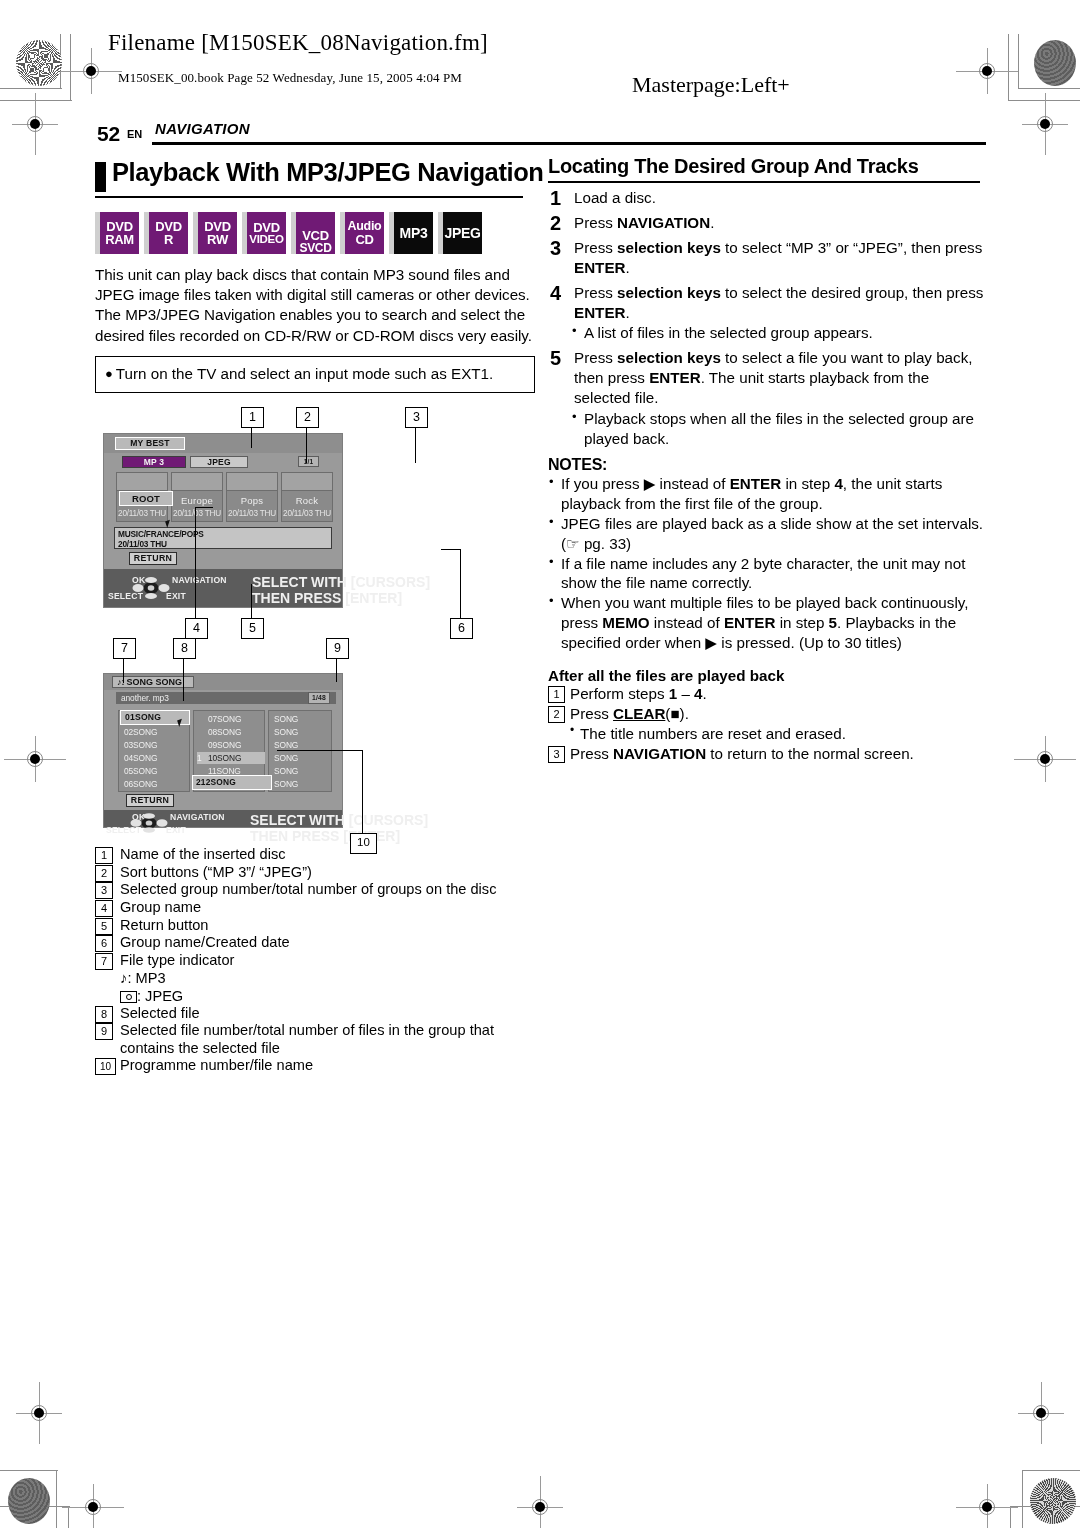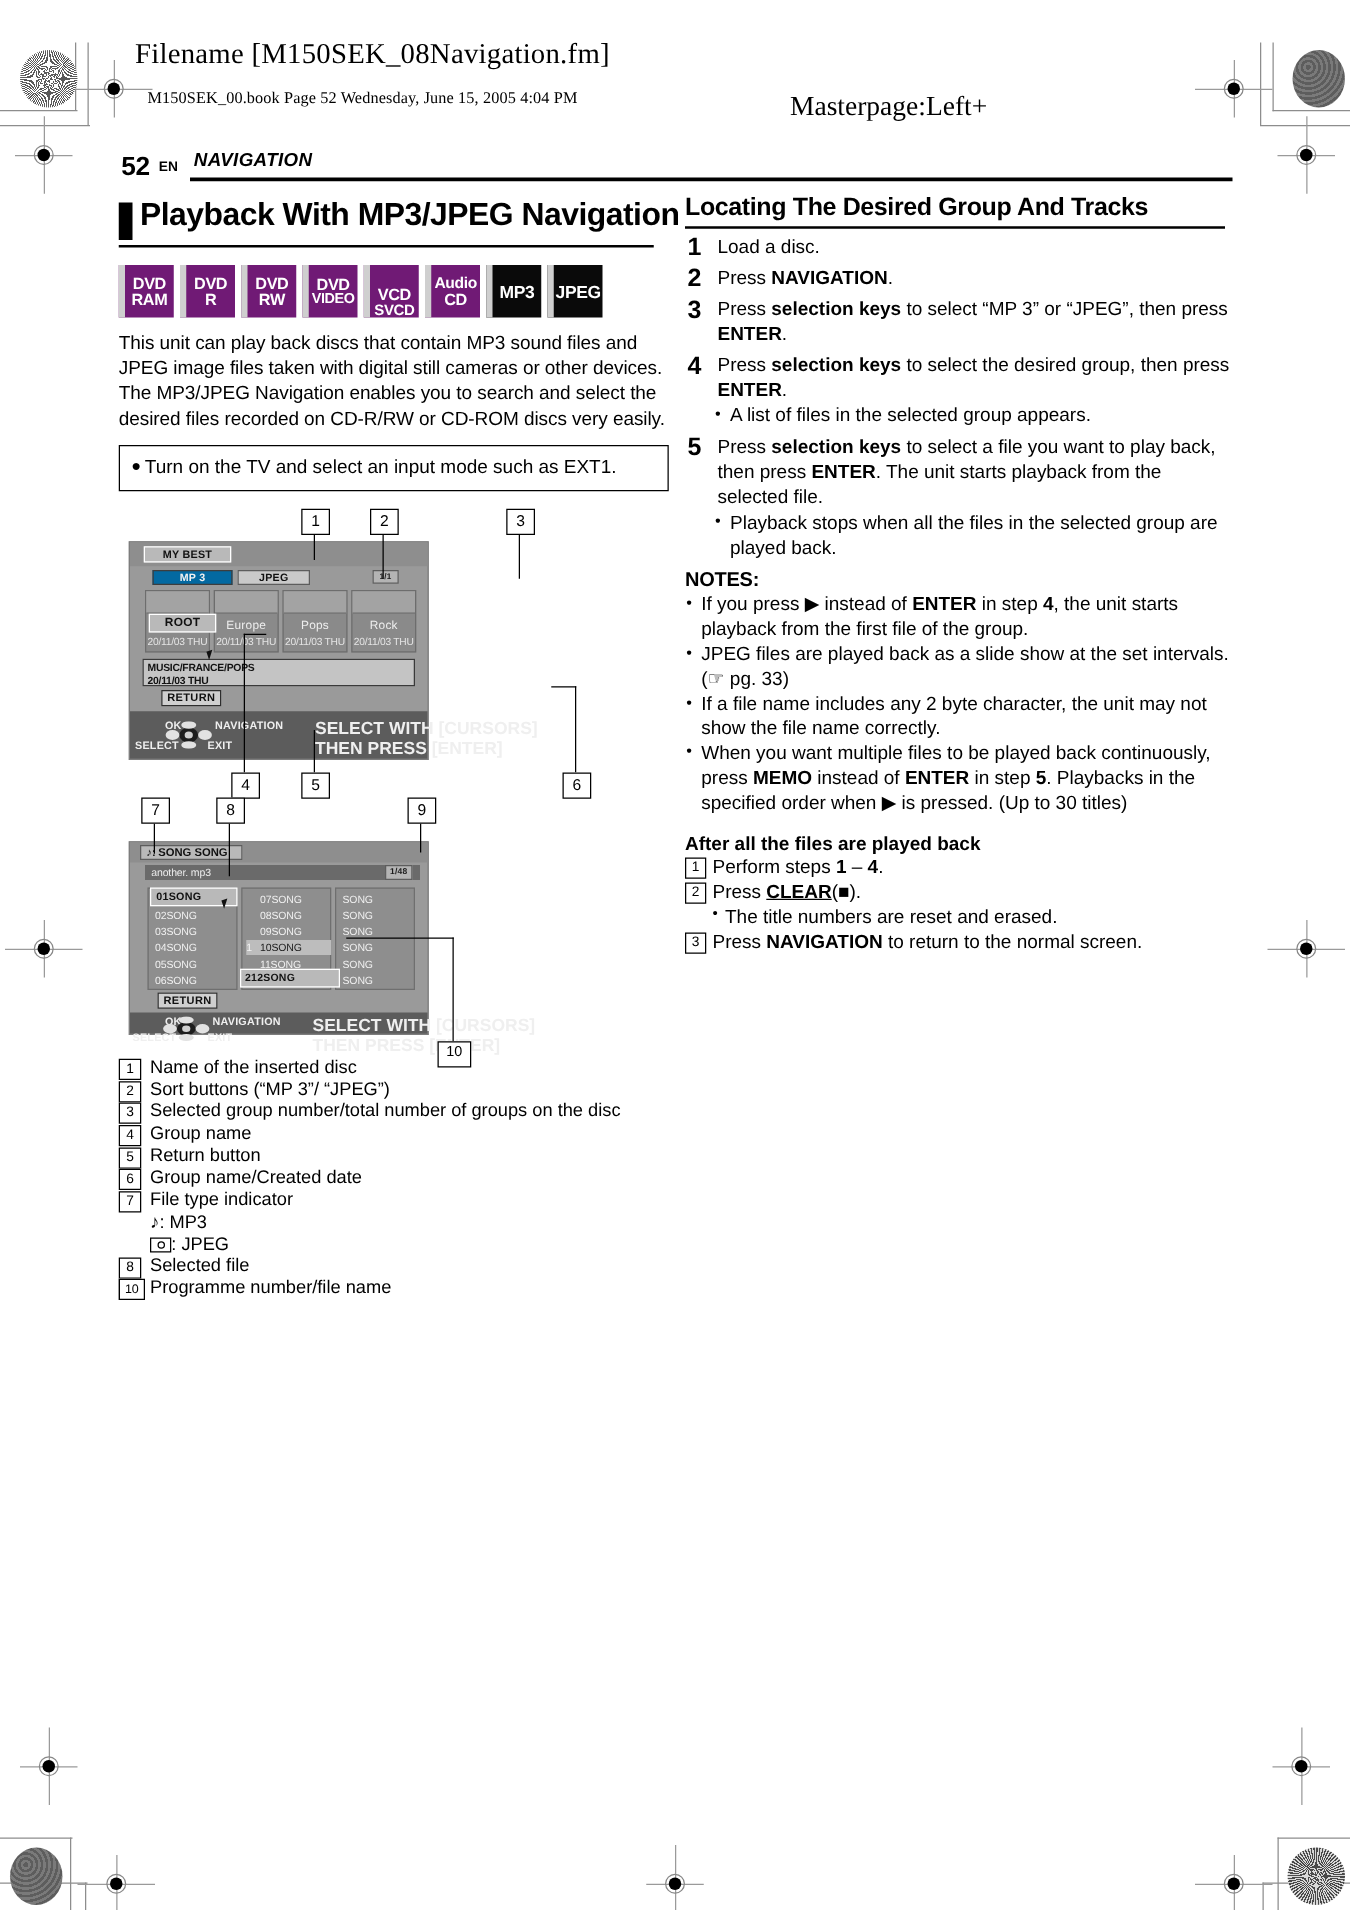--- a/index.html
+++ b/index.html
@@ -79,21 +79,21 @@
     background:#fff;font-size:12.5px;display:flex;align-items:center;justify-content:center;
     font-family:"Liberation Sans",sans-serif;z-index:6;line-height:1;}
   .callout.wide{width:25px;font-size:11.5px;}
   .lead{position:absolute;background:#000;z-index:5;}
 
   .screen{position:absolute;background:#9a9a9a;border:1px solid #7d7d7d;box-sizing:border-box;}
   .scr-top{position:absolute;background:#8e8e8e;}
   .tag{position:absolute;background:#c9c9c9;border:1px solid #5d5d5d;box-sizing:border-box;
     color:#111;font-size:8.5px;font-weight:bold;display:flex;align-items:center;
     justify-content:center;letter-spacing:.2px;}
-  .tag.dark{background:#0369a1;color:#f2f2f2;border-color:#3d3d3d;}
+  .tag.dark{background:#701a75;color:#f2f2f2;border-color:#3d3d3d;}
   .tag.mid{background:#b4b4b4;color:#1a1a1a;}
   .grpcard{position:absolute;background:#8a8a8a;border:1px solid #6d6d6d;box-sizing:border-box;}
   .grpcard .thumb{position:absolute;left:0;top:0;right:0;height:17px;background:#a3a3a3;
     border-bottom:1px solid #6d6d6d;}
   .grpcard .nm{position:absolute;left:0;right:0;top:20px;height:16px;color:#eee;
     font-size:9.5px;display:flex;align-items:center;justify-content:center;letter-spacing:.2px;}
   .grpcard .dt{position:absolute;left:0;right:0;bottom:1px;height:12px;color:#e4e4e4;
     font-size:8.2px;display:flex;align-items:center;justify-content:center;letter-spacing:-.2px;}
   .selbox{position:absolute;border:1.6px solid #ffffff;background:#b9b9b9;box-sizing:border-box;
     color:#111;font-size:9.5px;font-weight:bold;display:flex;align-items:center;
@@ -489,21 +489,21 @@
     <div class="lgrow"><div class="lgnum">5</div><span>Return button</span></div>
     <div class="lgrow"><div class="lgnum">6</div><span>Group name/Created date</span></div>
     <div class="lgrow"><div class="lgnum">7</div><span>File type indicator</span></div>
     <div class="lgsub">
       <span style="font-size:15px;">♪</span><span>: MP3</span>
     </div>
     <div class="lgsub">
       <span class="jpegicon"></span><span>: JPEG</span>
     </div>
     <div class="lgrow"><div class="lgnum">8</div><span>Selected file</span></div>
-    <div class="lgrow"><div class="lgnum">9</div></div>
+    <div class="lgrow"><div class="lgnum">9</div><span>Selected file number/total number of files in the group that contains the selected file</span></div>
     <div class="lgrow"><div class="lgnum" style="width:19px;font-size:10px;">10</div><span>Programme number/file name</span></div>
   </div>
 
   <div class="col-right">
 
     <div class="h2">Locating The Desired Group And Tracks</div>
     <div class="h2rule"></div>
 
     <div class="step">
       <span class="stepnum">1</span>

